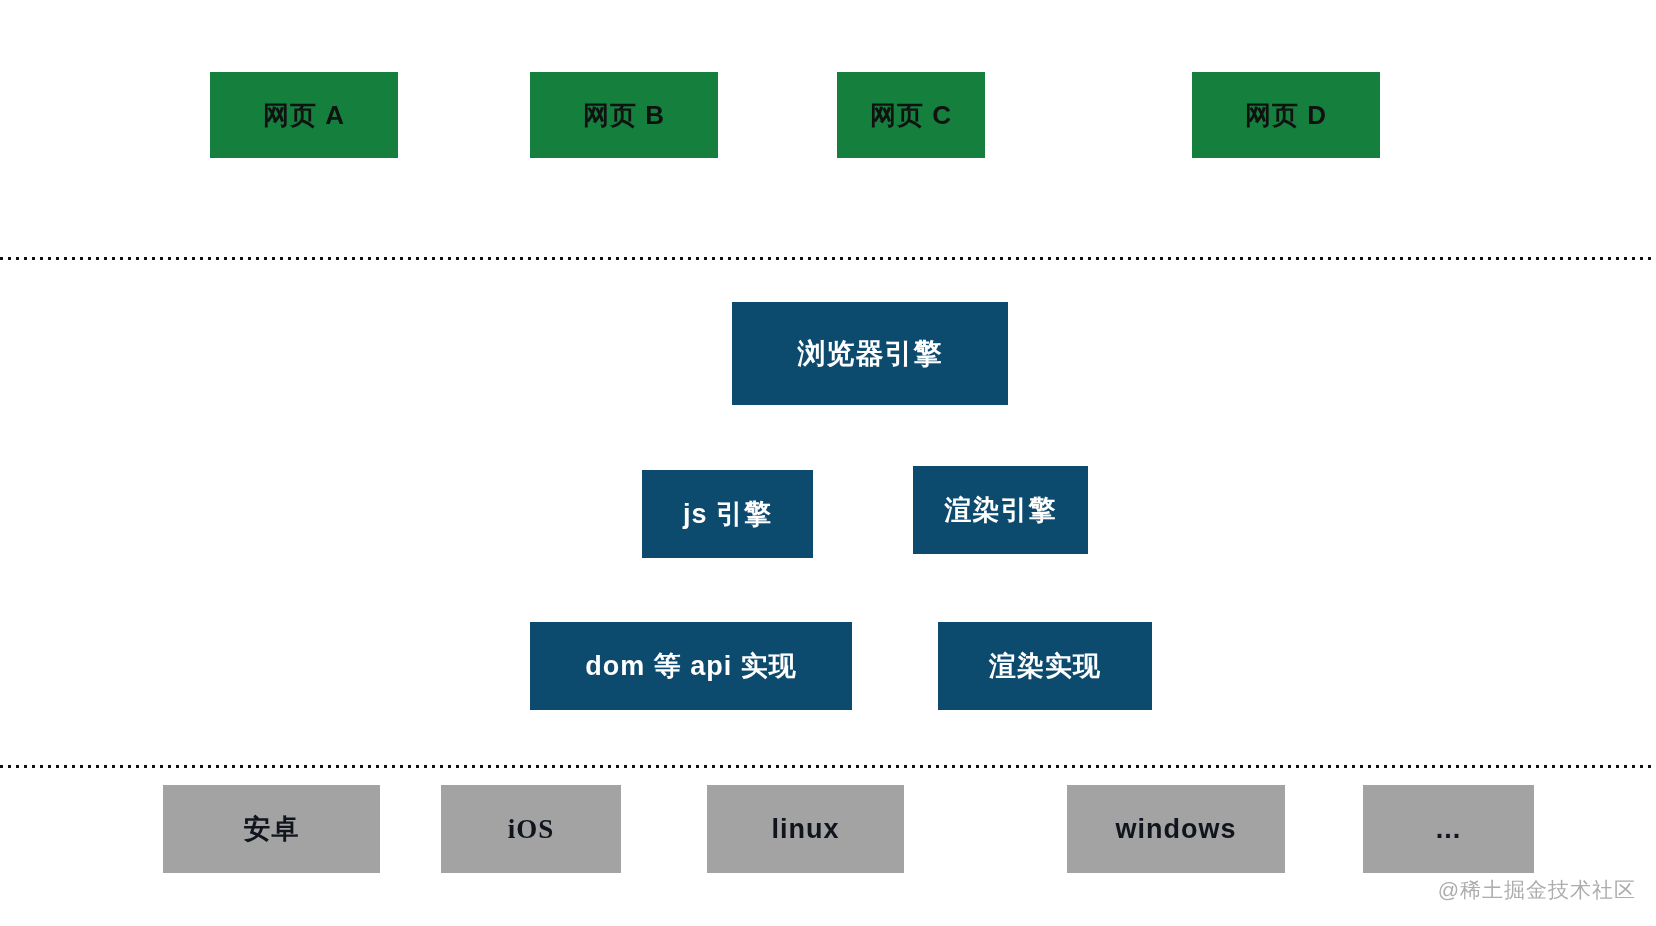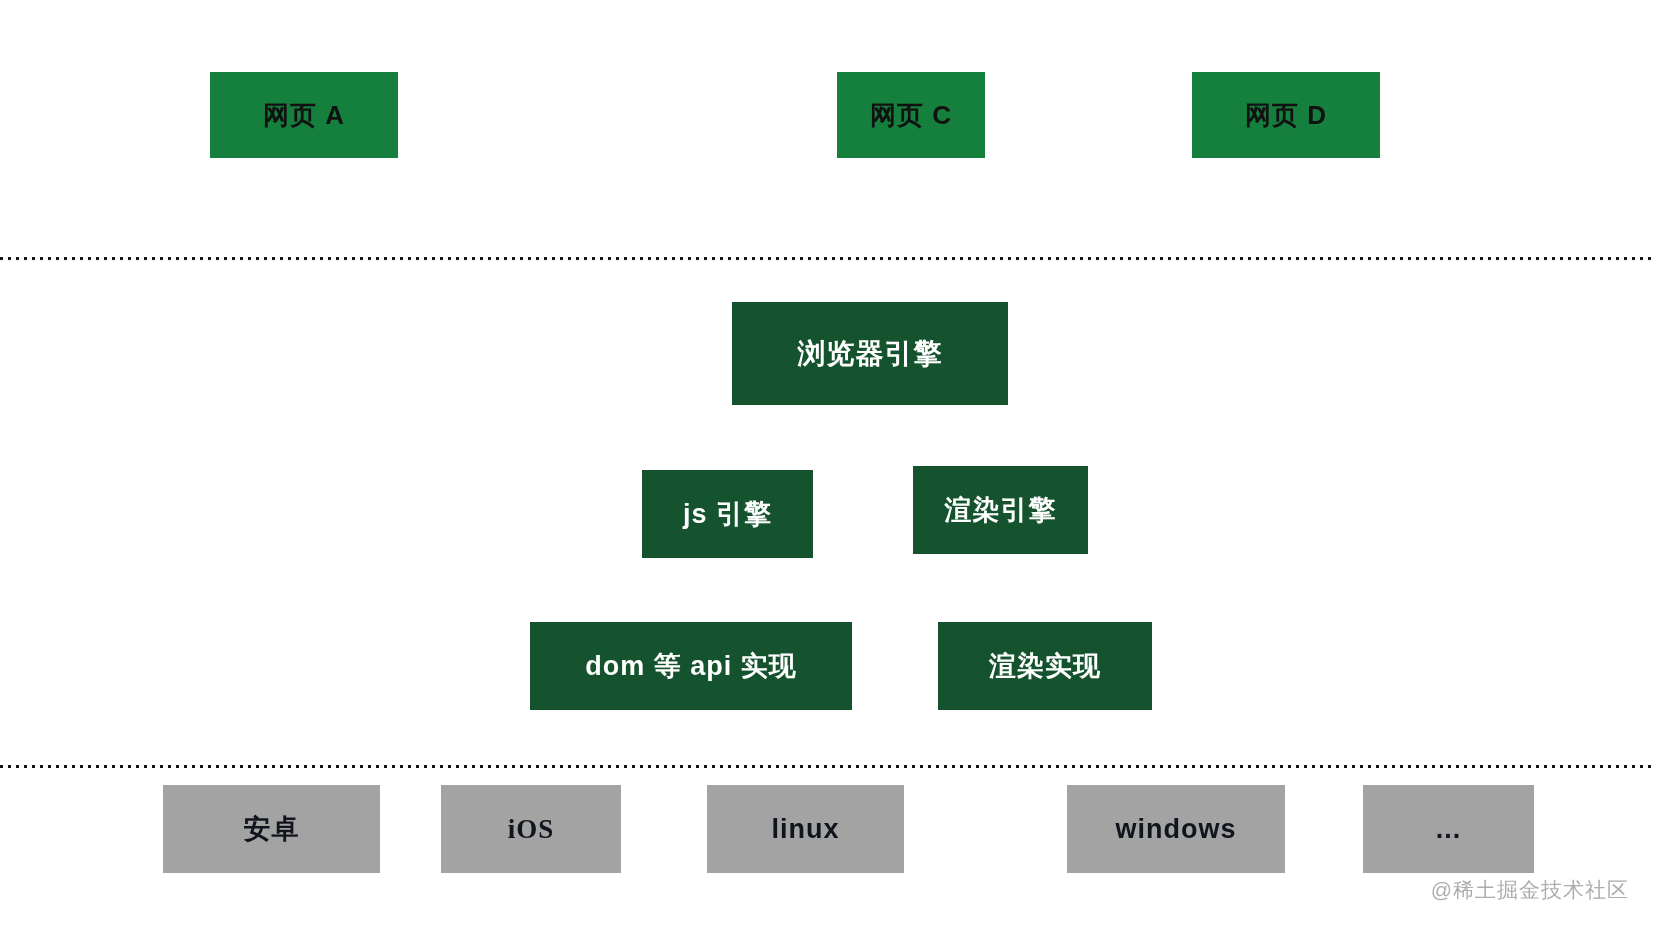--- a/index.html
+++ b/index.html
@@ -39,21 +39,21 @@
     position: absolute;
     left: 0; right: 0; height: 3px;
     background-image: repeating-linear-gradient(
       to right, #111111 0px, #111111 3px, transparent 3px, transparent 8px);
   }
   .divider-top    { top: 257px; }
   .divider-bottom { top: 765px; }
 
   
   .engine {
-    background: #14532d;
+    background: #0c4a6e;
     color: #ffffff;
   }
   .browser-engine { left: 732px; top: 302px; width: 276px; height: 103px; font-size: 28px; }
   .js-engine      { left: 642px; top: 470px; width: 171px; height: 88px;  font-size: 27px; }
   .render-engine  { left: 913px; top: 466px; width: 175px; height: 88px;  font-size: 27px; }
   .dom-api-impl   { left: 530px; top: 622px; width: 322px; height: 88px;  font-size: 27px; }
   .render-impl    { left: 938px; top: 622px; width: 214px; height: 88px;  font-size: 27px; }
 
   
   .platform {
@@ -63,33 +63,34 @@
     top: 785px; height: 88px;
   }
   .platform-android { left: 163px;  width: 217px; }
   .platform-ios     { left: 441px;  width: 180px; font-family: Liberation Serif, serif; }
   .platform-linux   { left: 707px;  width: 197px; }
   .platform-windows { left: 1067px; width: 218px; }
   .platform-more    { left: 1363px; width: 171px; }
 
   .watermark {
     position: absolute;
-    right: 27px; top: 876px;
+    right: 20px; top: 876px;
     font-size: 21px;
     font-weight: 400;
     letter-spacing: 1px;
     color: #ADADAD;
   }
 </style>
 </head>
 <body>
 
 <div class="stage">
 
   <div class="node webpage webpage-a">网页 A</div>
+  <div class="node webpage webpage-b">网页 B</div>
   <div class="node webpage webpage-c">网页 C</div>
   <div class="node webpage webpage-d">网页 D</div>
 
   <div class="divider divider-top"></div>
 
   <div class="node engine browser-engine">浏览器引擎</div>
 
   <div class="node engine js-engine">js 引擎</div>
   <div class="node engine render-engine">渲染引擎</div>
 

